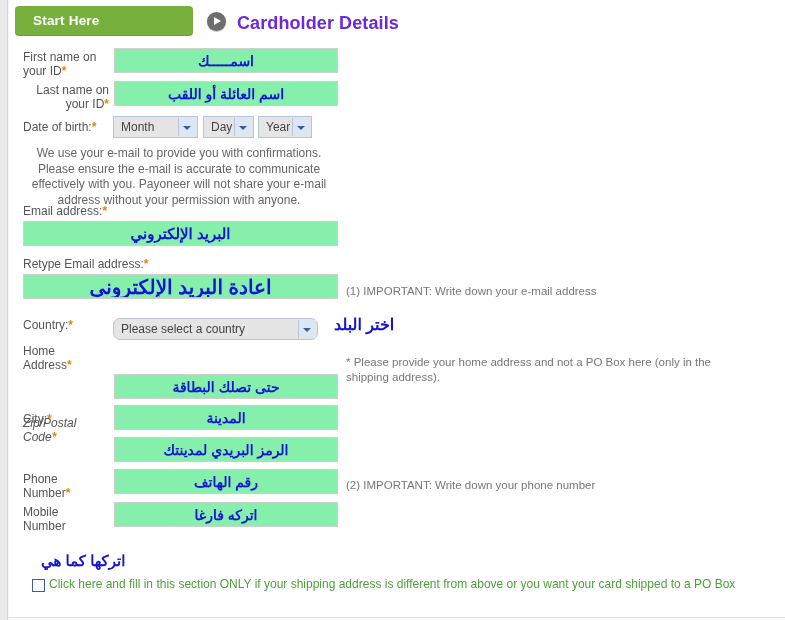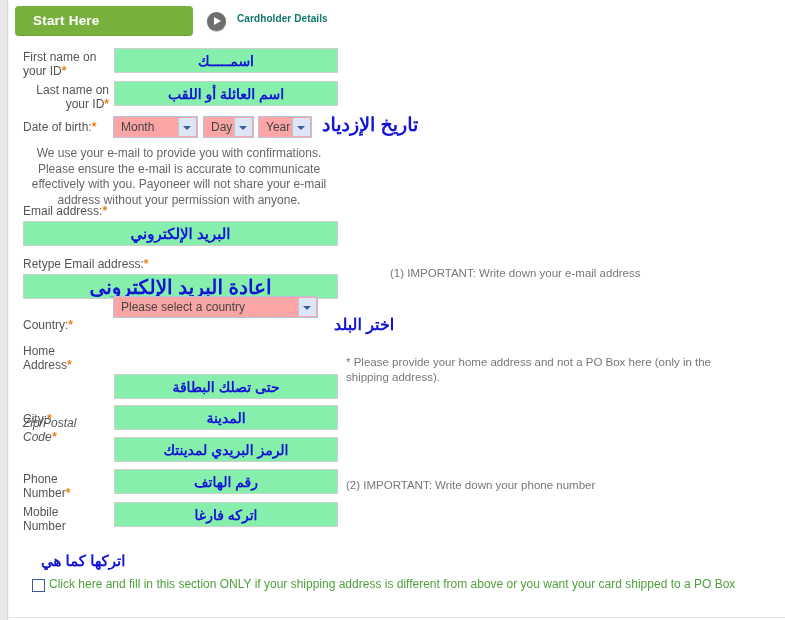--- a/index.html
+++ b/index.html
@@ -76,23 +76,23 @@
     position: absolute;
     left: 7px; top: 5px;
     width: 0; height: 0;
     border-left: 7px solid #ffffff;
     border-top: 4.5px solid transparent;
     border-bottom: 4.5px solid transparent;
   }
   .header-title {
     position: absolute;
     left: 222px; top: 7px;
-    font-size: 10px;
-    font-weight: bold;
-    color: #0f766e;
+    font-size: 18px;
+    font-weight: bold;
+    color: #6d28d9;
     letter-spacing: 0.1px;
   }
 
   
   .lbl {
     position: absolute;
     color: #555555;
     font-size: 12px;
     line-height: 14px;
     white-space: pre-line;
@@ -138,21 +138,21 @@
     white-space: nowrap;
     overflow: hidden;
   }
 
   
   .sel {
     position: absolute;
     box-sizing: border-box;
     height: 22px;
     border: 1px solid #b8c4d9;
-    background: #fca5a5;
+    background: #e5e5e5;
     font-size: 12px;
     color: #444444;
   }
   .sel .txt {
     position: absolute;
     left: 7px; top: 3px;
     color: #444444;
     font-size: 12px;
     white-space: nowrap;
   }
@@ -240,37 +240,36 @@
     <span class="btn"></span>
   </div>
   <div class="sel" style="left:194px; top:116px; width:51px;">
     <span class="txt">Day</span>
     <span class="btn"></span>
   </div>
   <div class="sel" style="left:249px; top:116px; width:54px;">
     <span class="txt">Year</span>
     <span class="btn"></span>
   </div>
-  <div class="anno" style="left:313px; top:113px; font-size:19px;">تاريخ الإزدياد</div>
 
   <div class="para" style="left:14px; top:146px;">We use your e-mail to provide you with confirmations. Please ensure the e-mail is accurate to communicate effectively with you. Payoneer will not share your e-mail address without your permission with anyone.</div>
 
   <div class="lbl" style="left:14px; top:204px;"><span>Email address:</span><span class="req">*</span></div>
   <div class="tf" style="left:14px; top:221px; width:315px;">
     <div class="val" style="font-size:15px;">البريد الإلكتروني</div>
   </div>
 
   <div class="lbl" style="left:14px; top:257px;"><span>Retype Email address:</span><span class="req">*</span></div>
   <div class="tf" style="left:14px; top:274px; width:315px;">
     <div class="val" style="font-size:20px;">اعادة البريد الإلكتروني</div>
   </div>
-  <div class="note" style="left:337px; top:266px;margin-left:44px;">(1) IMPORTANT: Write down your e-mail address</div>
+  <div class="note" style="left:337px; top:284px;">(1) IMPORTANT: Write down your e-mail address</div>
 
   <div class="lbl" style="left:14px; top:318px;"><span>Country:</span><span class="req">*</span></div>
-  <div class="sel" style="left:104px; top:296px; width:205px;">
+  <div class="sel" style="left:104px; top:318px; width:205px;border-radius:7px;">
     <span class="txt">Please select a country</span>
     <span class="btn"></span>
   </div>
   <div class="anno" style="left:325px; top:315px; font-size:16px;">اختر البلد</div>
 
   <div class="lbl" style="left:14px; top:344px; width:86px;"><span>Home
 Address</span><span class="req">*</span></div>
   <div class="tf" style="left:105px; top:374px; width:224px;">
     <div class="val">حتى تصلك البطاقة</div>
   </div>

